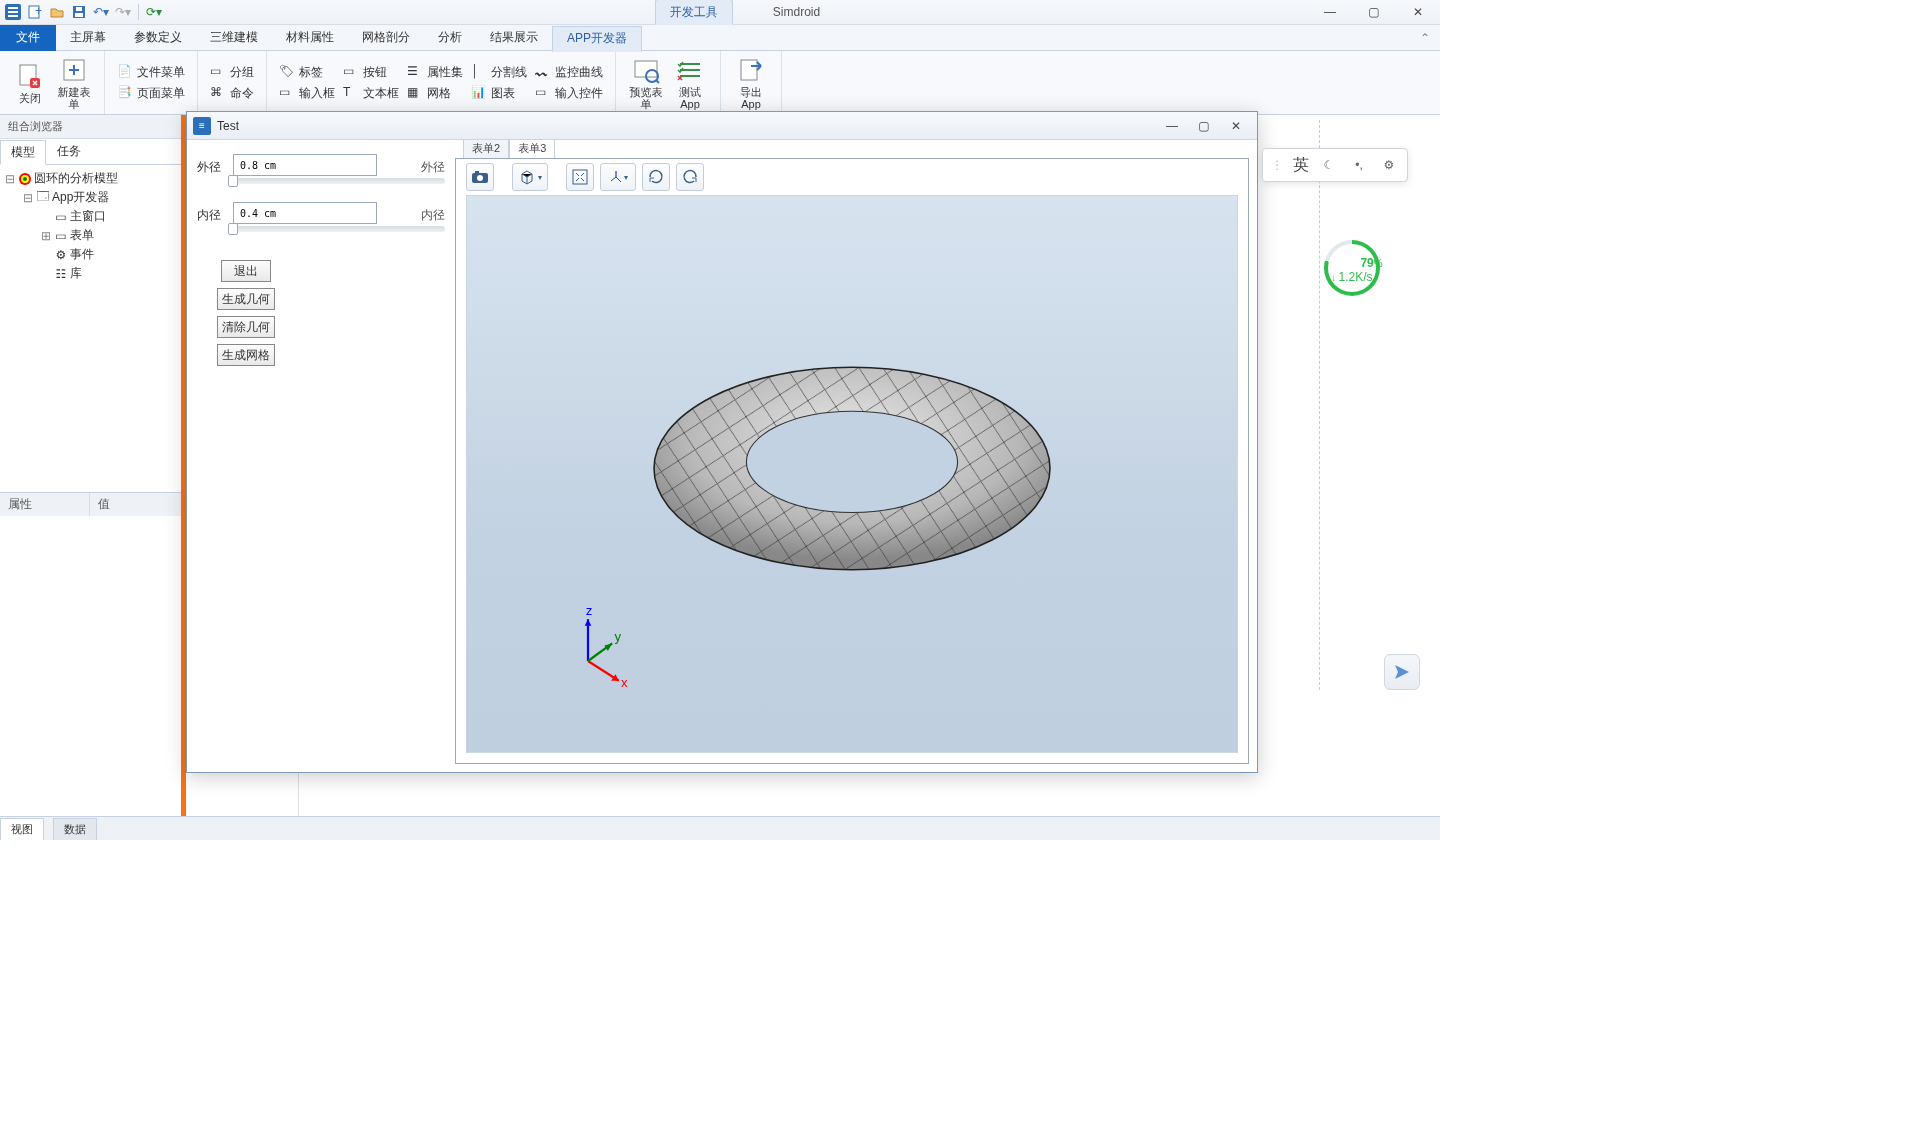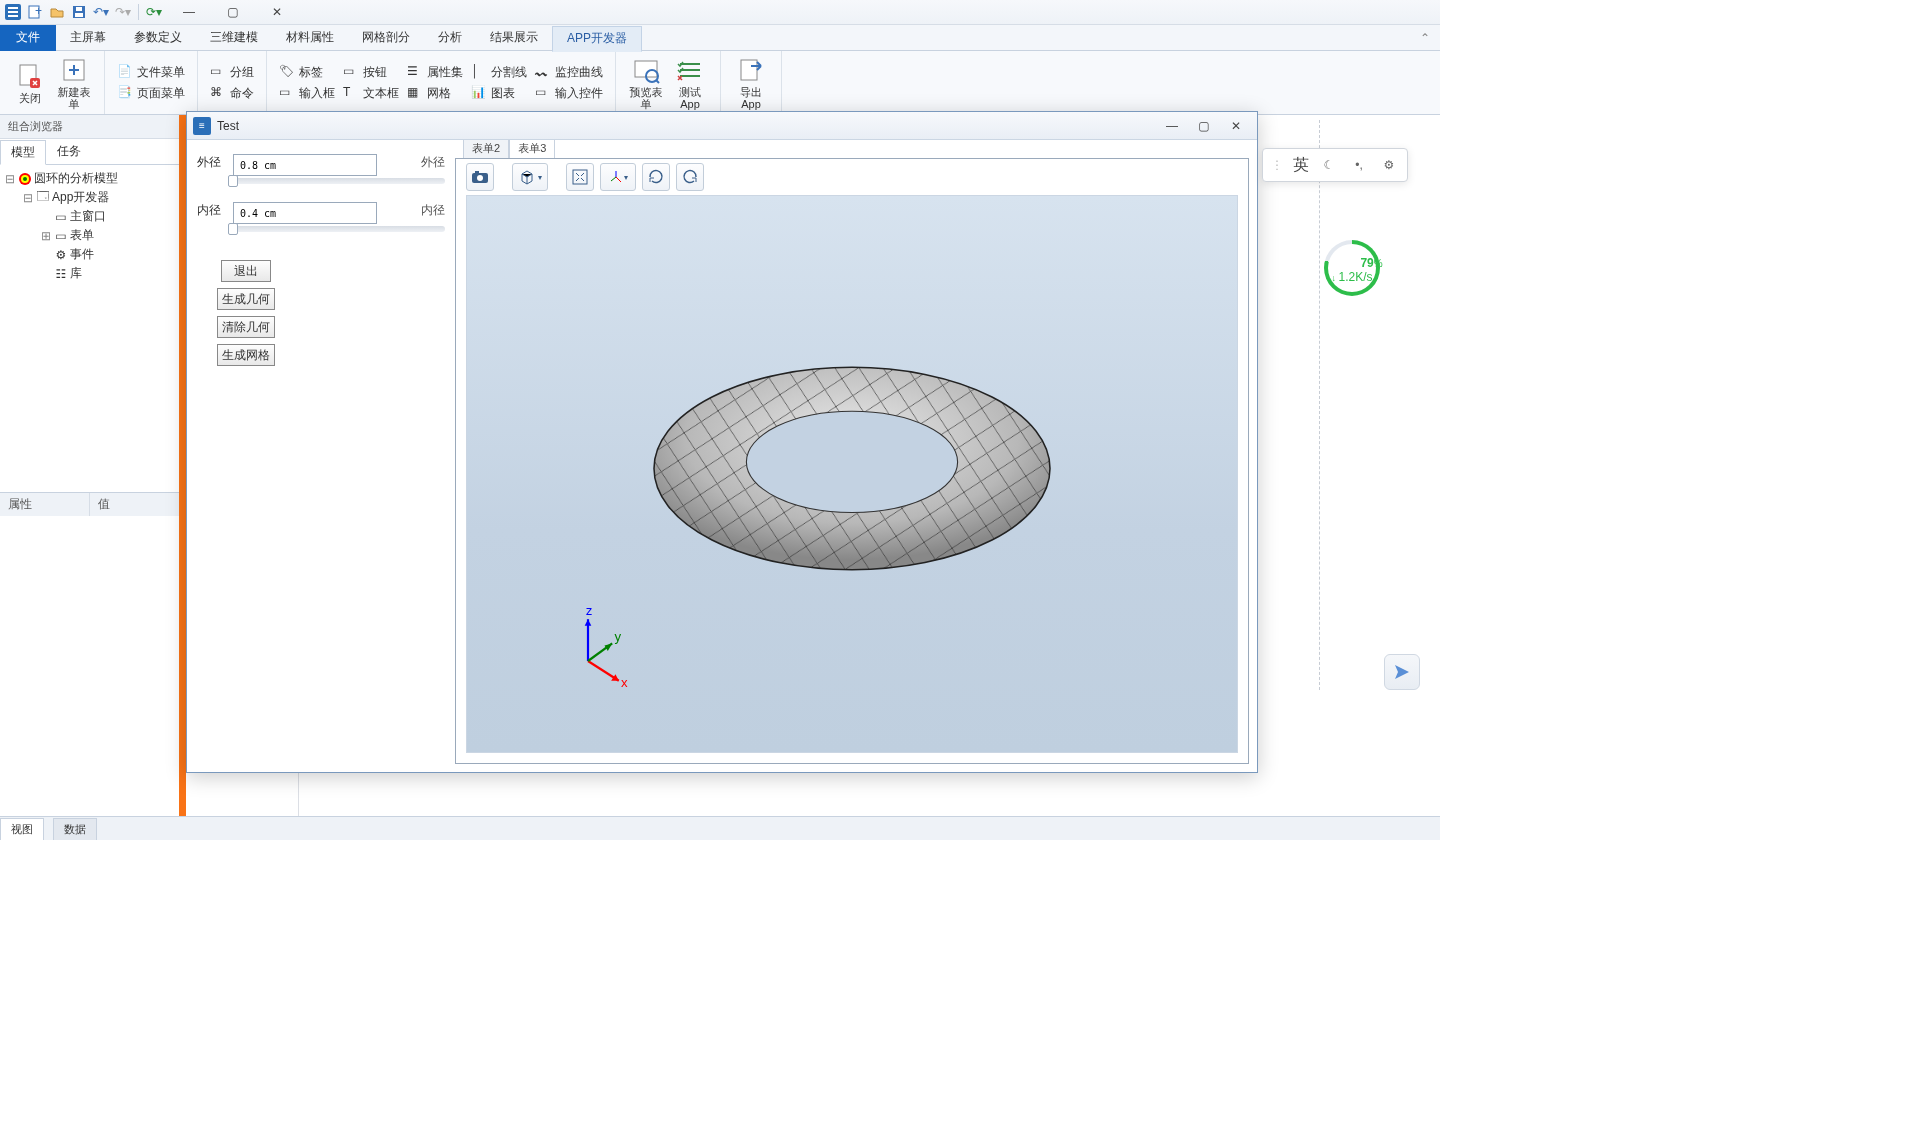--- a/index.html
+++ b/index.html
@@ -27,21 +27,21 @@
 .ribbon { height:64px; background:#f7f9fc; border-bottom:1px solid #c8d2df; display:flex; align-items:stretch; }
 .rib-group { display:flex; align-items:center; padding:4px 8px; border-right:1px solid #dbe2ea; }
 .big-btn { width:44px; display:flex; flex-direction:column; align-items:center; justify-content:center; gap:2px; padding:4px 2px; }
 .big-btn .ico{ width:28px;height:28px; }
 .big-btn .lbl{ font-size:11px; color:#333; text-align:center; line-height:12px;}
 .small-col { display:flex; flex-direction:column; gap:2px; justify-content:center;}
 .small-btn { display:flex; align-items:center; gap:4px; padding:1px 4px; color:#333; white-space:nowrap;}
 .small-btn .ico{width:16px;height:16px;}
 
 
-.left-panel { position:absolute; left:0; top:115px; width:186px; bottom:24px; border-right:7px solid #f97316; background:#fff; display:flex; flex-direction:column;}
+.left-panel { position:absolute; left:0; top:115px; width:186px; bottom:24px; border-right:5px solid #f97316; background:#fff; display:flex; flex-direction:column;}
 .panel-header { background:#eef2f7; padding:4px 8px; color:#555; border-bottom:1px solid #d6dde6; font-size:11px;}
 .panel-tabs { display:flex; border-bottom:1px solid #c8d2df; }
 .panel-tab { padding:3px 10px; border:1px solid transparent; font-size:12px; color:#333;}
 .panel-tab.active { background:#fff; border:1px solid #c8d2df; border-bottom:1px solid #fff; position:relative; top:1px;}
 .tree { padding:4px 4px; flex:1; overflow:auto; font-size:12px; color:#333;}
 .tree-row{display:flex;align-items:center;gap:2px; padding:1px 0;}
 .tree-toggle{width:12px;text-align:center;color:#888;}
 .tree-ico{width:14px;height:14px;display:inline-flex;align-items:center;justify-content:center;}
 .lvl1{padding-left:0;} .lvl2{padding-left:18px;} .lvl3{padding-left:36px;}
 .prop-grid { border-top:1px solid #c8d2df; }
@@ -57,21 +57,21 @@
 
 
 .dialog { position:absolute; left:186px; top:111px; width:1072px; height:662px; background:#fff; border:1px solid #7a99bd; box-shadow:0 4px 20px rgba(0,0,0,0.2); display:flex; flex-direction:column;}
 .dlg-titlebar{ height:28px; background:linear-gradient(#f7f9fc,#e9eef5); display:flex; align-items:center; padding:0 6px; border-bottom:1px solid #cbd6e3;}
 .dlg-title-ico{width:18px;height:18px;background:#2b6fb8;border-radius:2px;margin-right:6px;display:flex;align-items:center;justify-content:center;color:#fff;font-size:10px;}
 .dlg-title{color:#333;}
 .dlg-winctrls{margin-left:auto;display:flex;gap:2px;}
 .dlg-wbtn{width:30px;height:20px;display:flex;align-items:center;justify-content:center;color:#444;}
 .dlg-body{flex:1; display:flex; overflow:hidden;}
 .form-panel{ width:268px; padding:14px 10px; display:flex; flex-direction:column; gap:12px;}
-.field-row{display:flex; align-items:flex-start; gap:8px;}
+.field-row{display:flex; align-items:flex-end; gap:8px;}
 .field-lbl{width:28px; color:#333;}
 .field-input{flex:1; height:22px; border:1px solid #9aa9bb; padding:2px 6px; font-family:monospace; font-size:10px;}
 .field-right-lbl{ width:60px; text-align:right; color:#555; padding-left:20px;}
 .slider{height:6px; margin:2px 0 6px 34px; background:linear-gradient(#d8dde4,#eef1f5); border-radius:3px; position:relative;}
 .slider .thumb{position:absolute; left:-3px; top:-3px; width:10px;height:12px;background:#fff;border:1px solid #9aa9bb;border-radius:2px;}
 .btn-row{display:flex;flex-direction:column;gap:6px; padding-left:20px; margin-top:10px;}
 .form-btn{ width:58px; height:22px; border:1px solid #888; background:linear-gradient(#fdfdfd,#e8e8e8); font-size:12px; color:#333; display:flex;align-items:center;justify-content:center;}
 .viewport-panel{flex:1; display:flex; flex-direction:column; padding:0 8px 8px 0;}
 .vp-tabs{height:18px; display:flex; align-items:flex-end; padding-left:8px; gap:0;}
 .vp-tab{padding:2px 8px; font-size:11px; color:#444; border:1px solid #c8d2df; background:#f0f3f7; border-bottom:none;}
@@ -131,20 +131,24 @@
         <svg width="14" height="14">
           <rect x="1" y="1" width="12" height="12" fill="#3a72b9"></rect>
           <rect x="3" y="8" width="8" height="4" fill="#fff"></rect>
           <rect x="4" y="2" width="6" height="4" fill="#fff"></rect>
         </svg>
       </div>
     <div class="qat-btn">↶▾</div>
     <div class="qat-btn" style="color:#aaa;">↷▾</div>
     <div class="qat-sep"></div>
     <div class="qat-btn" style="color:#2b8f3d;">⟳▾</div>
+  </div>
+  <div class="title-center">
+    <div class="tab-dev">开发工具</div>
+    <div class="app-title">Simdroid</div>
   </div>
   <div class="win-ctrls">
     <div class="win-btn">—</div>
     <div class="win-btn">▢</div>
     <div class="win-btn win-close">✕</div>
   </div>
 </div>
 
 <div class="ribbon-tabs">
   <div class="file-tab">文件</div>

